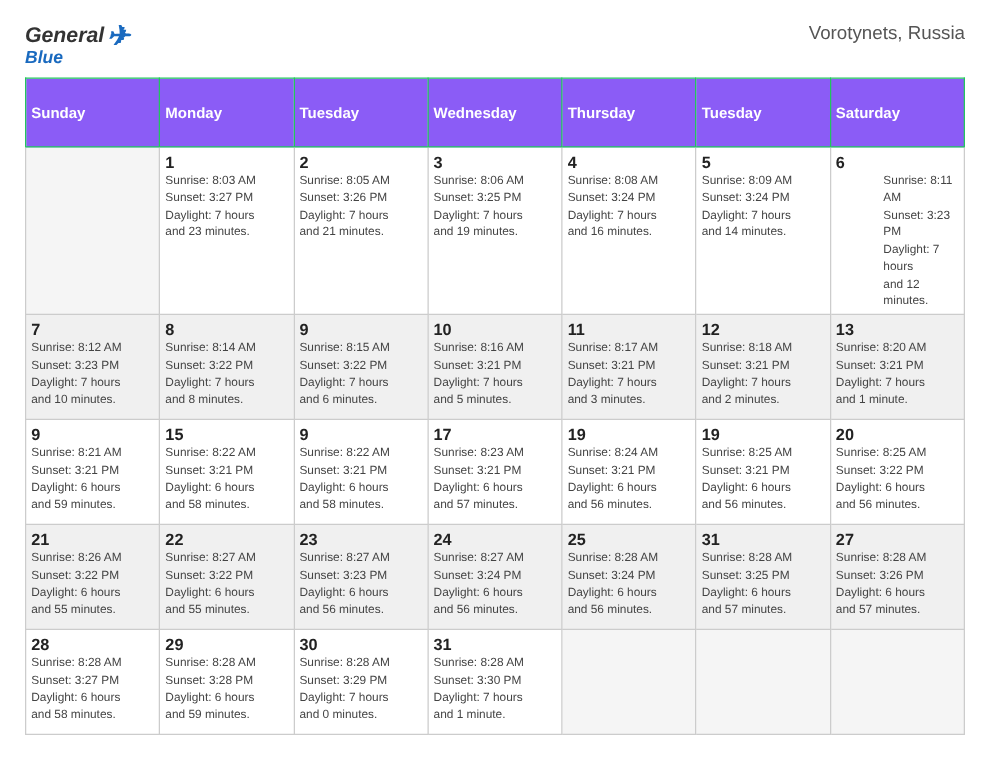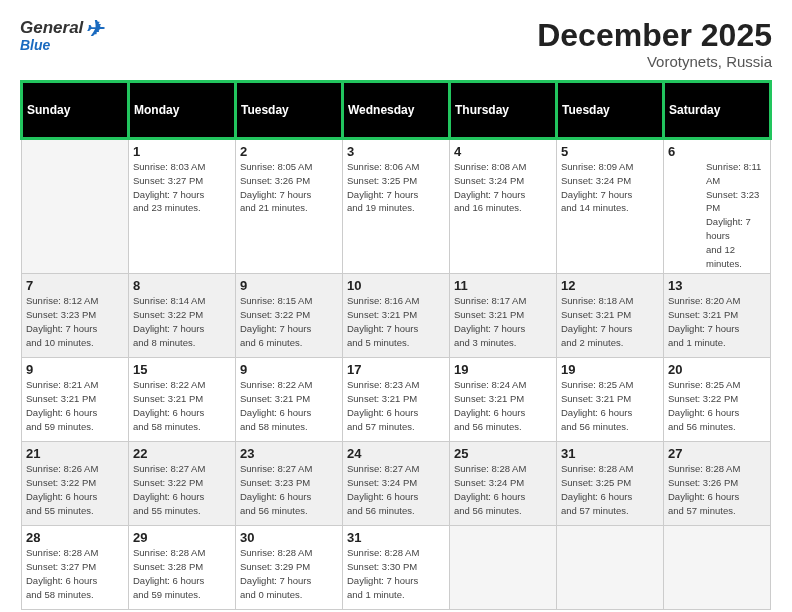--- a/index.html
+++ b/index.html
@@ -44,27 +44,27 @@
     .location {
       font-size: 15px;
       color: #555;
     }
     .calendar {
       width: 100%;
       border-collapse: collapse;
       table-layout: fixed;
     }
     .calendar th {
-      background: #000000;
+      background: #8b5cf6;
       color: #fff;
       font-size: 12px;
       font-weight: bold;
       padding: 20px 4px;
       text-align: left;
-      border: 3px solid #22c55e;
+      border: 1px solid #22c55e;
     }
     .calendar td {
       vertical-align: top;
       border: 1px solid #ccc;
       padding: 4px 4px 3px 4px;
       height: 84px;
       font-size: 10px;
       color: #333;
       background: #fff;
     }
@@ -94,21 +94,20 @@
   <div class="header">
     <div class="logo">
       <div class="logo-top">
         <div style="display:flex;flex-direction:column;line-height:1;">
           <span style="font-size:17px;font-weight:bold;color:#333;">General<span style="display:inline-block;margin-left:2px;color:#1a6abf;font-size:22px;vertical-align:middle;">✈</span></span>
           <span style="font-size:14px;font-weight:bold;color:#1a6abf;margin-top:-2px;">Blue</span>
         </div>
       </div>
     </div>
     <div class="title-block">
-      <div class="month-title">December 2025</div>
       <div class="location">Vorotynets, Russia</div>
     </div>
   </div>
 
   <table class="calendar">
     <thead>
       <tr>
       <th>Sunday</th>
           <th>Monday</th>
           <th>Tuesday</th>

